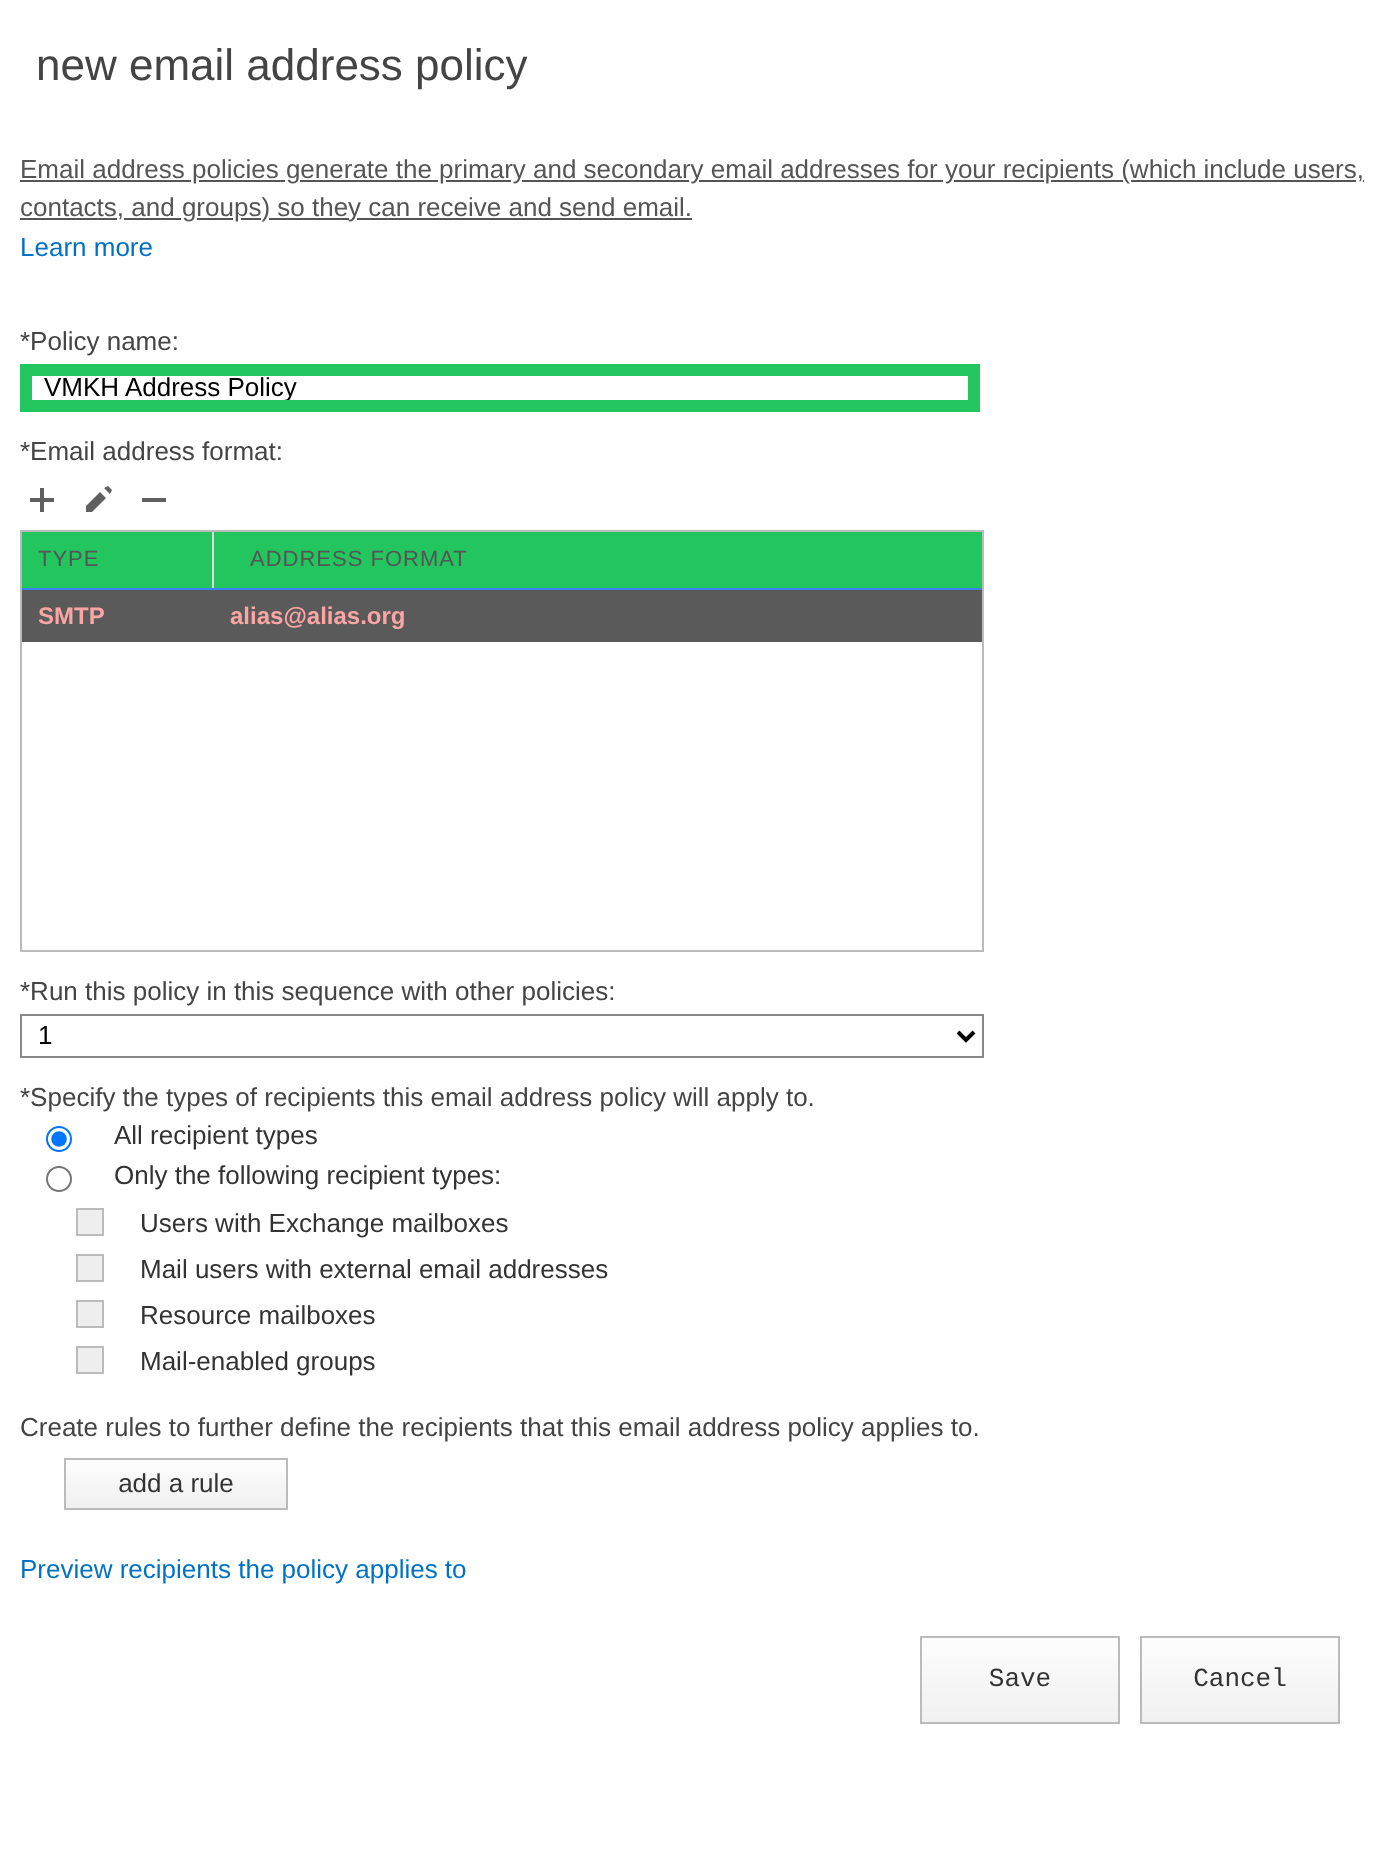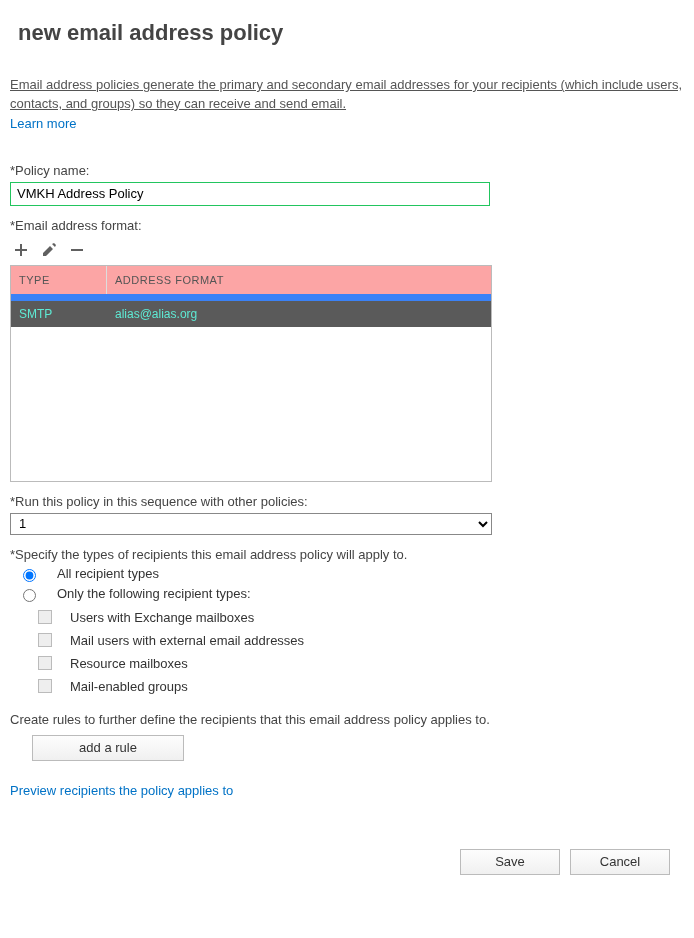--- a/index.html
+++ b/index.html
@@ -7,21 +7,21 @@
     margin: 0;
     padding: 10px;
     font-family: "Segoe UI", Arial, sans-serif;
     font-size: 13px;
     color: #333;
     background: #fff;
     width: 694px;
   }
   .page-title {
     font-size: 22px;
-    font-weight: 700;
+    font-weight: 400;
     color: #444;
     margin: 10px 0 30px 8px;
   }
   .desc {
     color: #555;
     line-height: 1.45;
     margin-bottom: 2px;
     text-decoration: underline;
   }
   .learn-more {
@@ -31,21 +31,21 @@
     margin-bottom: 20px;
   }
   .field-label {
     color: #444;
     margin-bottom: 4px;
     margin-top: 12px;
   }
   .text-input {
     width: 480px;
     height: 24px;
-    border: 1px solid #22c55e;
+    border: 6px solid #22c55e;
     padding: 2px 6px;
     font-size: 13px;
     font-family: inherit;
   }
   .toolbar {
     display: flex;
     gap: 10px;
     margin: 8px 0 6px 2px;
   }
   .toolbar-btn {
@@ -55,43 +55,44 @@
     display: flex;
     align-items: center;
     justify-content: center;
   }
   .table-wrap {
     width: 482px;
     border: 1px solid #bbb;
   }
   .table-head {
     display: flex;
-    border-bottom: 7px solid #3b82f6;
-    background: #fca5a5;
+    border-bottom: 1px solid #3b82f6;
+    background: #22c55e;
+    gap: 10px;
   }
   .th {
     padding: 8px 8px;
     font-size: 11px;
     letter-spacing: 0.5px;
     color: #555;
   }
   .th.type { width: 96px; border-right: 1px solid #ddd; }
   .th.fmt { flex: 1; }
   .table-body {
     height: 180px;
     overflow-y: auto;
   }
   .tr {
     display: flex;
     font-size: 12px;
   }
   .tr.selected {
     background: #5a5a5a;
-    color: #5eead4;
-    font-weight: 400;
+    color: #fca5a5;
+    font-weight: 700;
     justify-content: center;
   }
   .td { padding: 6px 8px; }
   .td.type { width: 96px; }
   .td.fmt { flex: 1; }
   .select {
     width: 482px;
     height: 22px;
     border: 1px solid #888;
     font-size: 13px;
@@ -103,21 +104,21 @@
     display: flex;
     align-items: center;
     gap: 18px;
     margin: 4px 0;
   }
   .radio-group { margin-left: 8px; margin-top: 4px; }
   .check-list { margin-left: 28px; margin-top: 6px; }
   .check-row { margin: 8px 0; }
   .rules-text { margin-top: 18px; color: #444; }
   .rule-btn {
-    width: 152px;
+    width: 112px;
     height: 26px;
     border: 1px solid #bbb;
     background: linear-gradient(#fdfdfd,#f0f0f0);
     cursor: pointer;
     font-family: inherit;
     font-size: 13px;
     color: #333;
     margin: 8px 0 0 22px;
   }
   .preview-link {
@@ -129,28 +130,27 @@
   }
   .footer-btns {
     display: flex;
     gap: 10px;
     justify-content: flex-end;
     width: 660px;
     margin-top: 26px;
   }
   .footer-btn {
     width: 100px;
-    height: 26px;
+    height: 44px;
     border: 1px solid #bbb;
     background: linear-gradient(#fdfdfd,#f0f0f0);
-    font-family: Liberation Sans, sans-serif;
+    font-family: Liberation Mono, monospace;
     font-size: 13px;
     color: #333;
     cursor: pointer;
-    margin-top: 25px;
   }
   .checkbox-disabled {
     appearance: none;
     width: 14px;
     height: 14px;
     border: 1px solid #bbb;
     background: #eee;
     display: inline-block;
   }
 </style>

